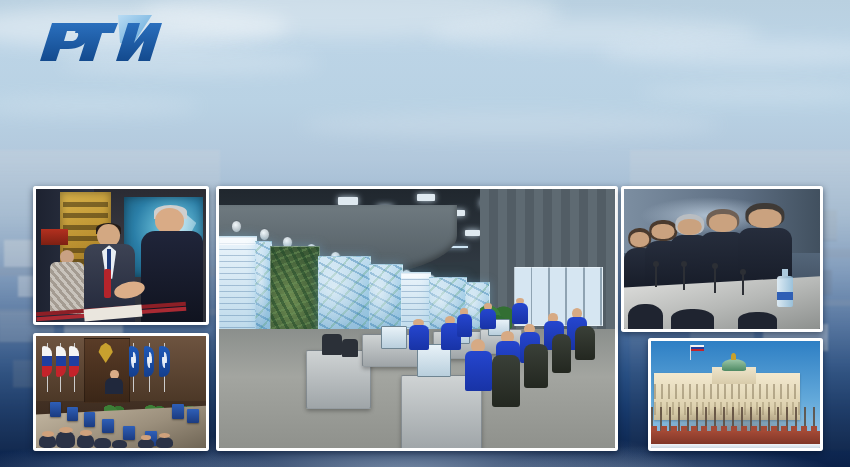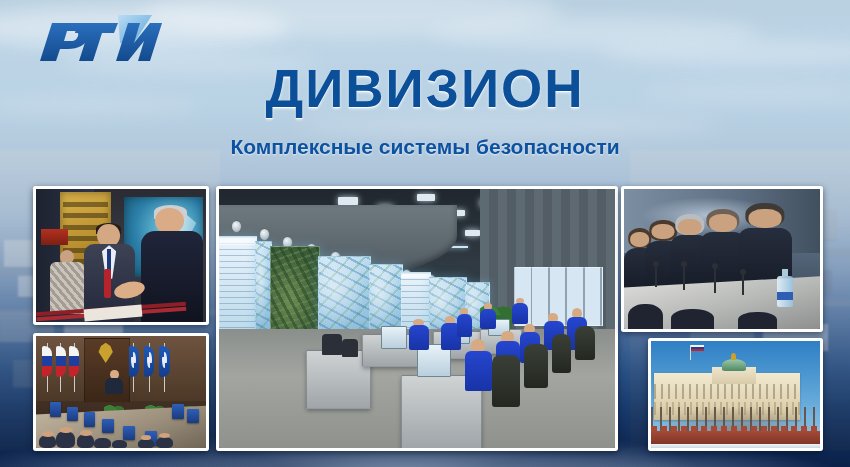--- a/index.html
+++ b/index.html
@@ -443,22 +443,20 @@
 
       <path d="M18,48 L30,10 L56,10 C66,10 70,16 67,24 C64,32 56,36 46,36 L38,36 L34,48 Z
                M42,28 L49,28 C53,28 55,26 56,23 C57,20 55,18 51,18 L45,18 Z" fill="url(#lgBlue)"></path>
 
       <path d="M56,10 L96,10 L92,20 L80,20 L71,48 L57,48 L66,20 L53,20 Z" fill="url(#lgBlue)"></path>
 
       <path d="M94,48 L106,10 L118,10 L112,30 L128,10 L140,10 L128,48 L116,48 L122,28 L106,48 Z" fill="url(#lgBlue)"></path>
     </svg>
   </div>
 
-  <div class="title">ДИВИЗИОН</div>
-  <div class="subtitle">Комплексные системы безопасности</div>
 
   <div class="photo" id="p-handshake">
     <div class="inner">
       <div class="hs nohits">
         <div class="booth-left"></div>
         <div class="yellowpanel">
           <i style="top:12%"></i>
             <i style="top:26%"></i>
             <i style="top:40%"></i>
           <i style="top:54%"></i>

